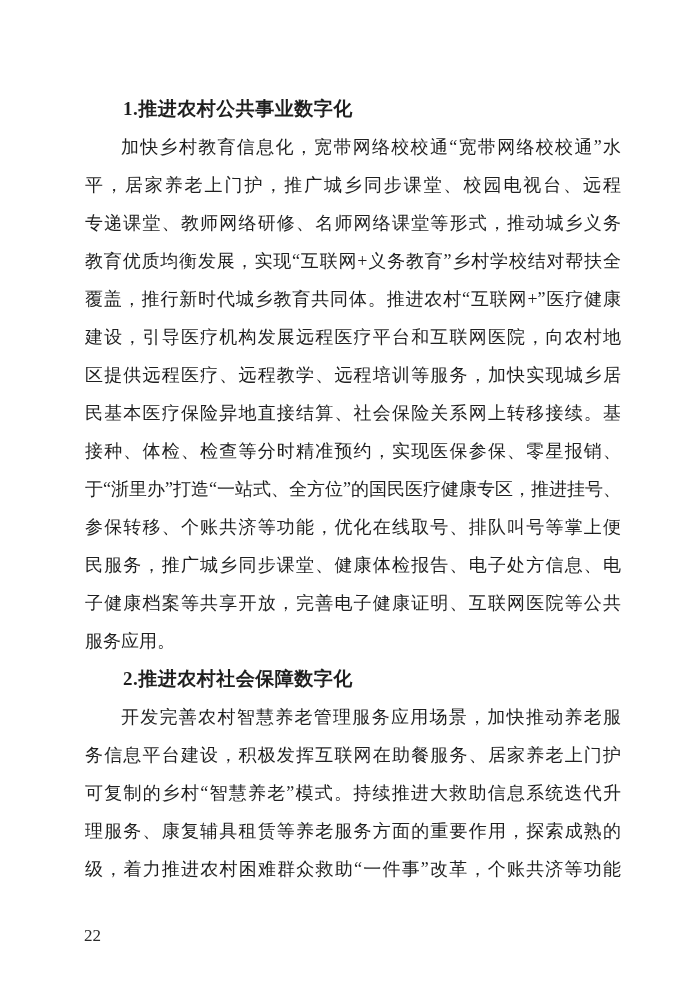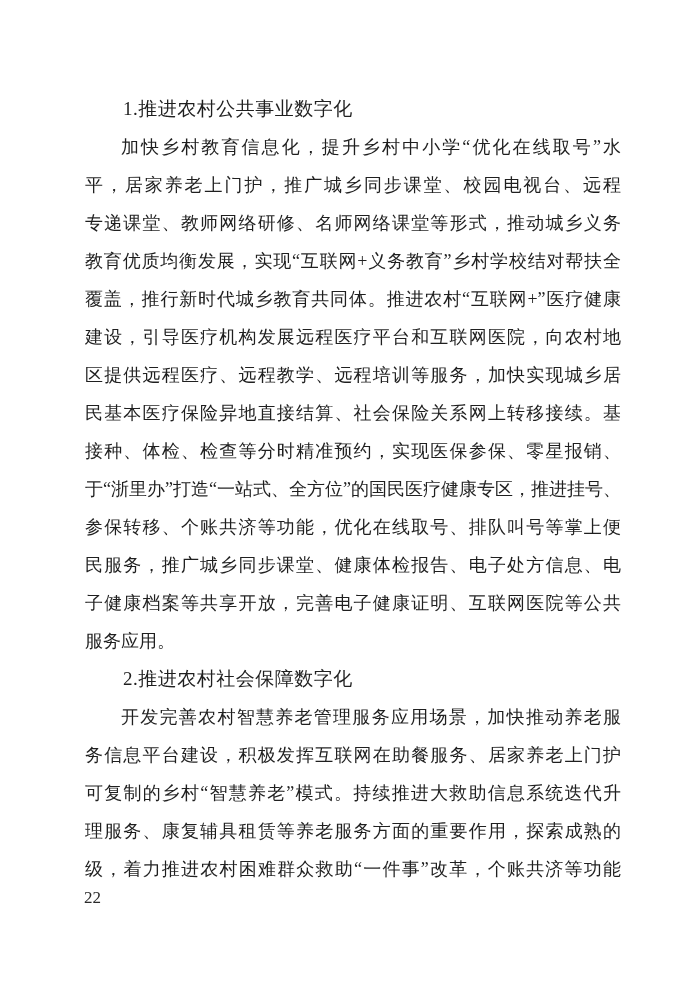--- a/index.html
+++ b/index.html
@@ -15,54 +15,54 @@
     overflow: hidden;
     color: #1f1f1f;
   }
   .content {
     position: absolute;
     left: 85px; top: 90px;
     width: 536px;
   }
   .heading {
     font-size: 19px;
-    font-weight: normal;
+    font-weight: bold;
     line-height: 38px;
     height: 38px;
     text-indent: 2em;
     letter-spacing: 0.5px;
     white-space: nowrap;
   }
   .line {
     font-size: 18px;
     line-height: 38px;
     height: 38px;
     text-align: justify;
     text-align-last: justify;
     overflow: hidden;
   }
   .line.first { text-indent: 2em; }
   .line.short { text-align-last: left; }
   .page-number {
     position: absolute;
-    left: 84px; top: 885px;
+    left: 84px; top: 923px;
     font-size: 17px;
     line-height: 26px;
     color: #2a2a2a;
   }
 </style>
 </head>
 <body>
 
 <div class="page">
   <div class="content">
 
     <div class="heading">1.推进农村公共事业数字化</div>
 
-    <div class="line first">加快乡村教育信息化，提升乡村中小学“优化在线取号”水</div>
+    <div class="line first">加快乡村教育信息化，宽带网络校校通“宽带网络校校通”水</div>
     <div class="line">平，居家养老上门护，推广城乡同步课堂、校园电视台、远程</div>
     <div class="line">专递课堂、教师网络研修、名师网络课堂等形式，推动城乡义务</div>
     <div class="line">教育优质均衡发展，实现“互联网+义务教育”乡村学校结对帮扶全</div>
     <div class="line">覆盖，推行新时代城乡教育共同体。推进农村“互联网+”医疗健康</div>
     <div class="line">建设，引导医疗机构发展远程医疗平台和互联网医院，向农村地</div>
     <div class="line">区提供远程医疗、远程教学、远程培训等服务，加快实现城乡居</div>
     <div class="line">民基本医疗保险异地直接结算、社会保险关系网上转移接续。基</div>
     <div class="line">接种、体检、检查等分时精准预约，实现医保参保、零星报销、</div>
     <div class="line">于“浙里办”打造“一站式、全方位”的国民医疗健康专区，推进挂号、</div>
     <div class="line">参保转移、个账共济等功能，优化在线取号、排队叫号等掌上便</div>

